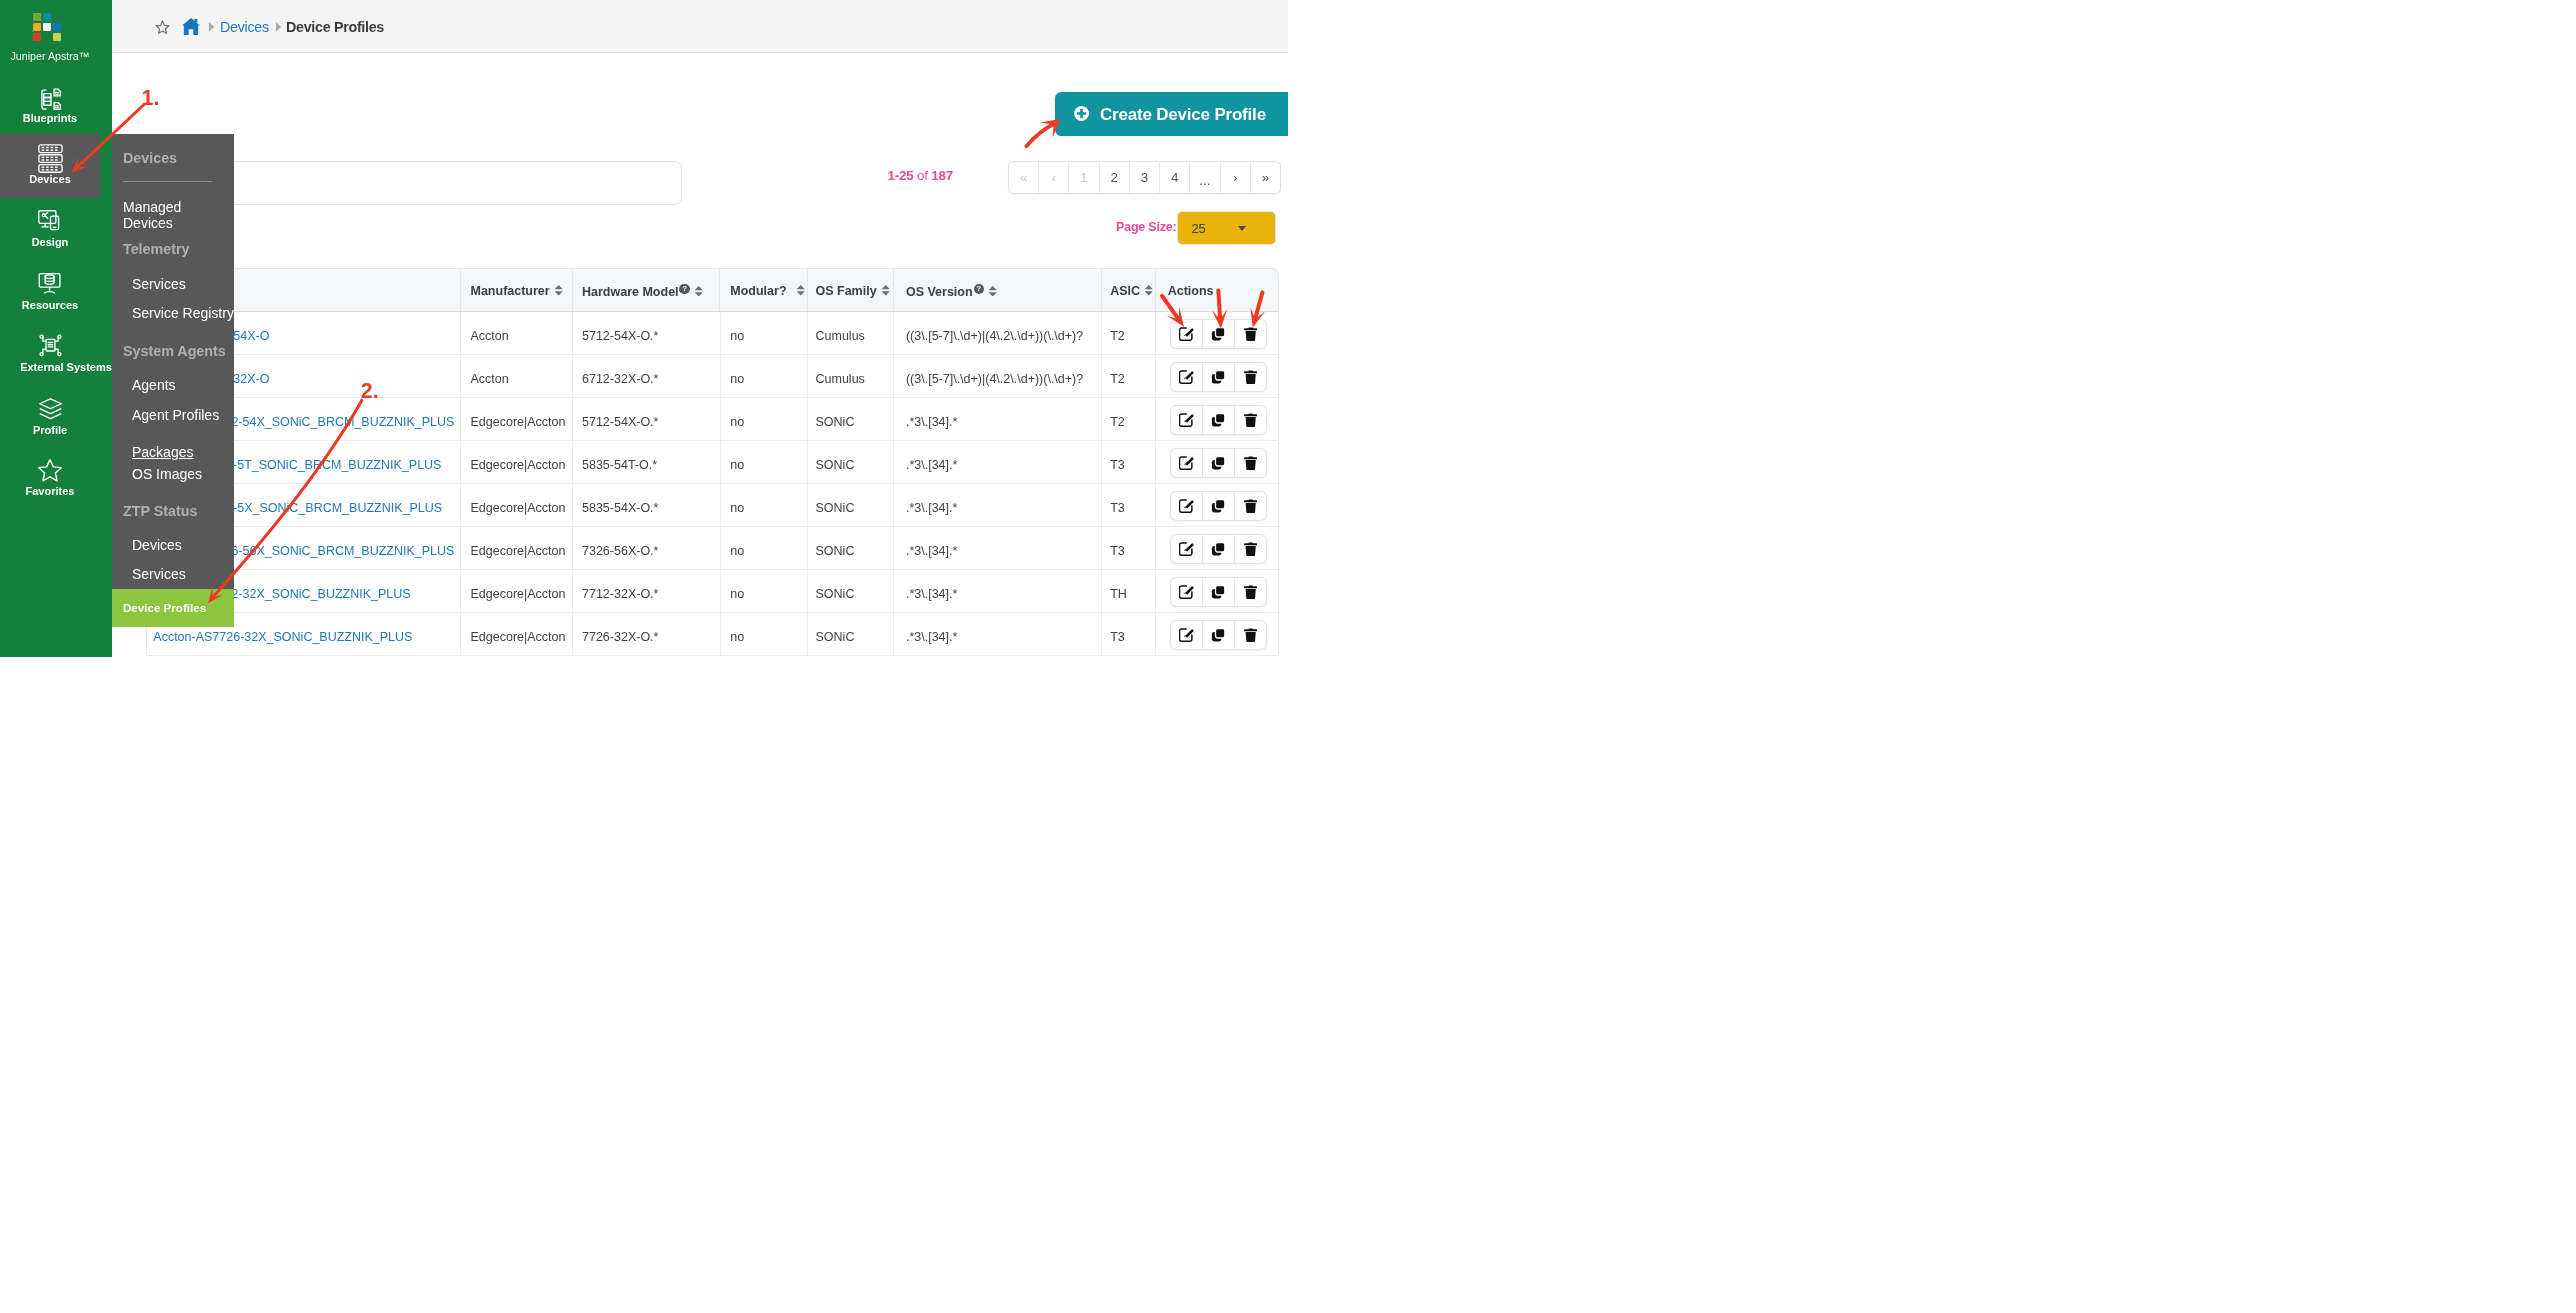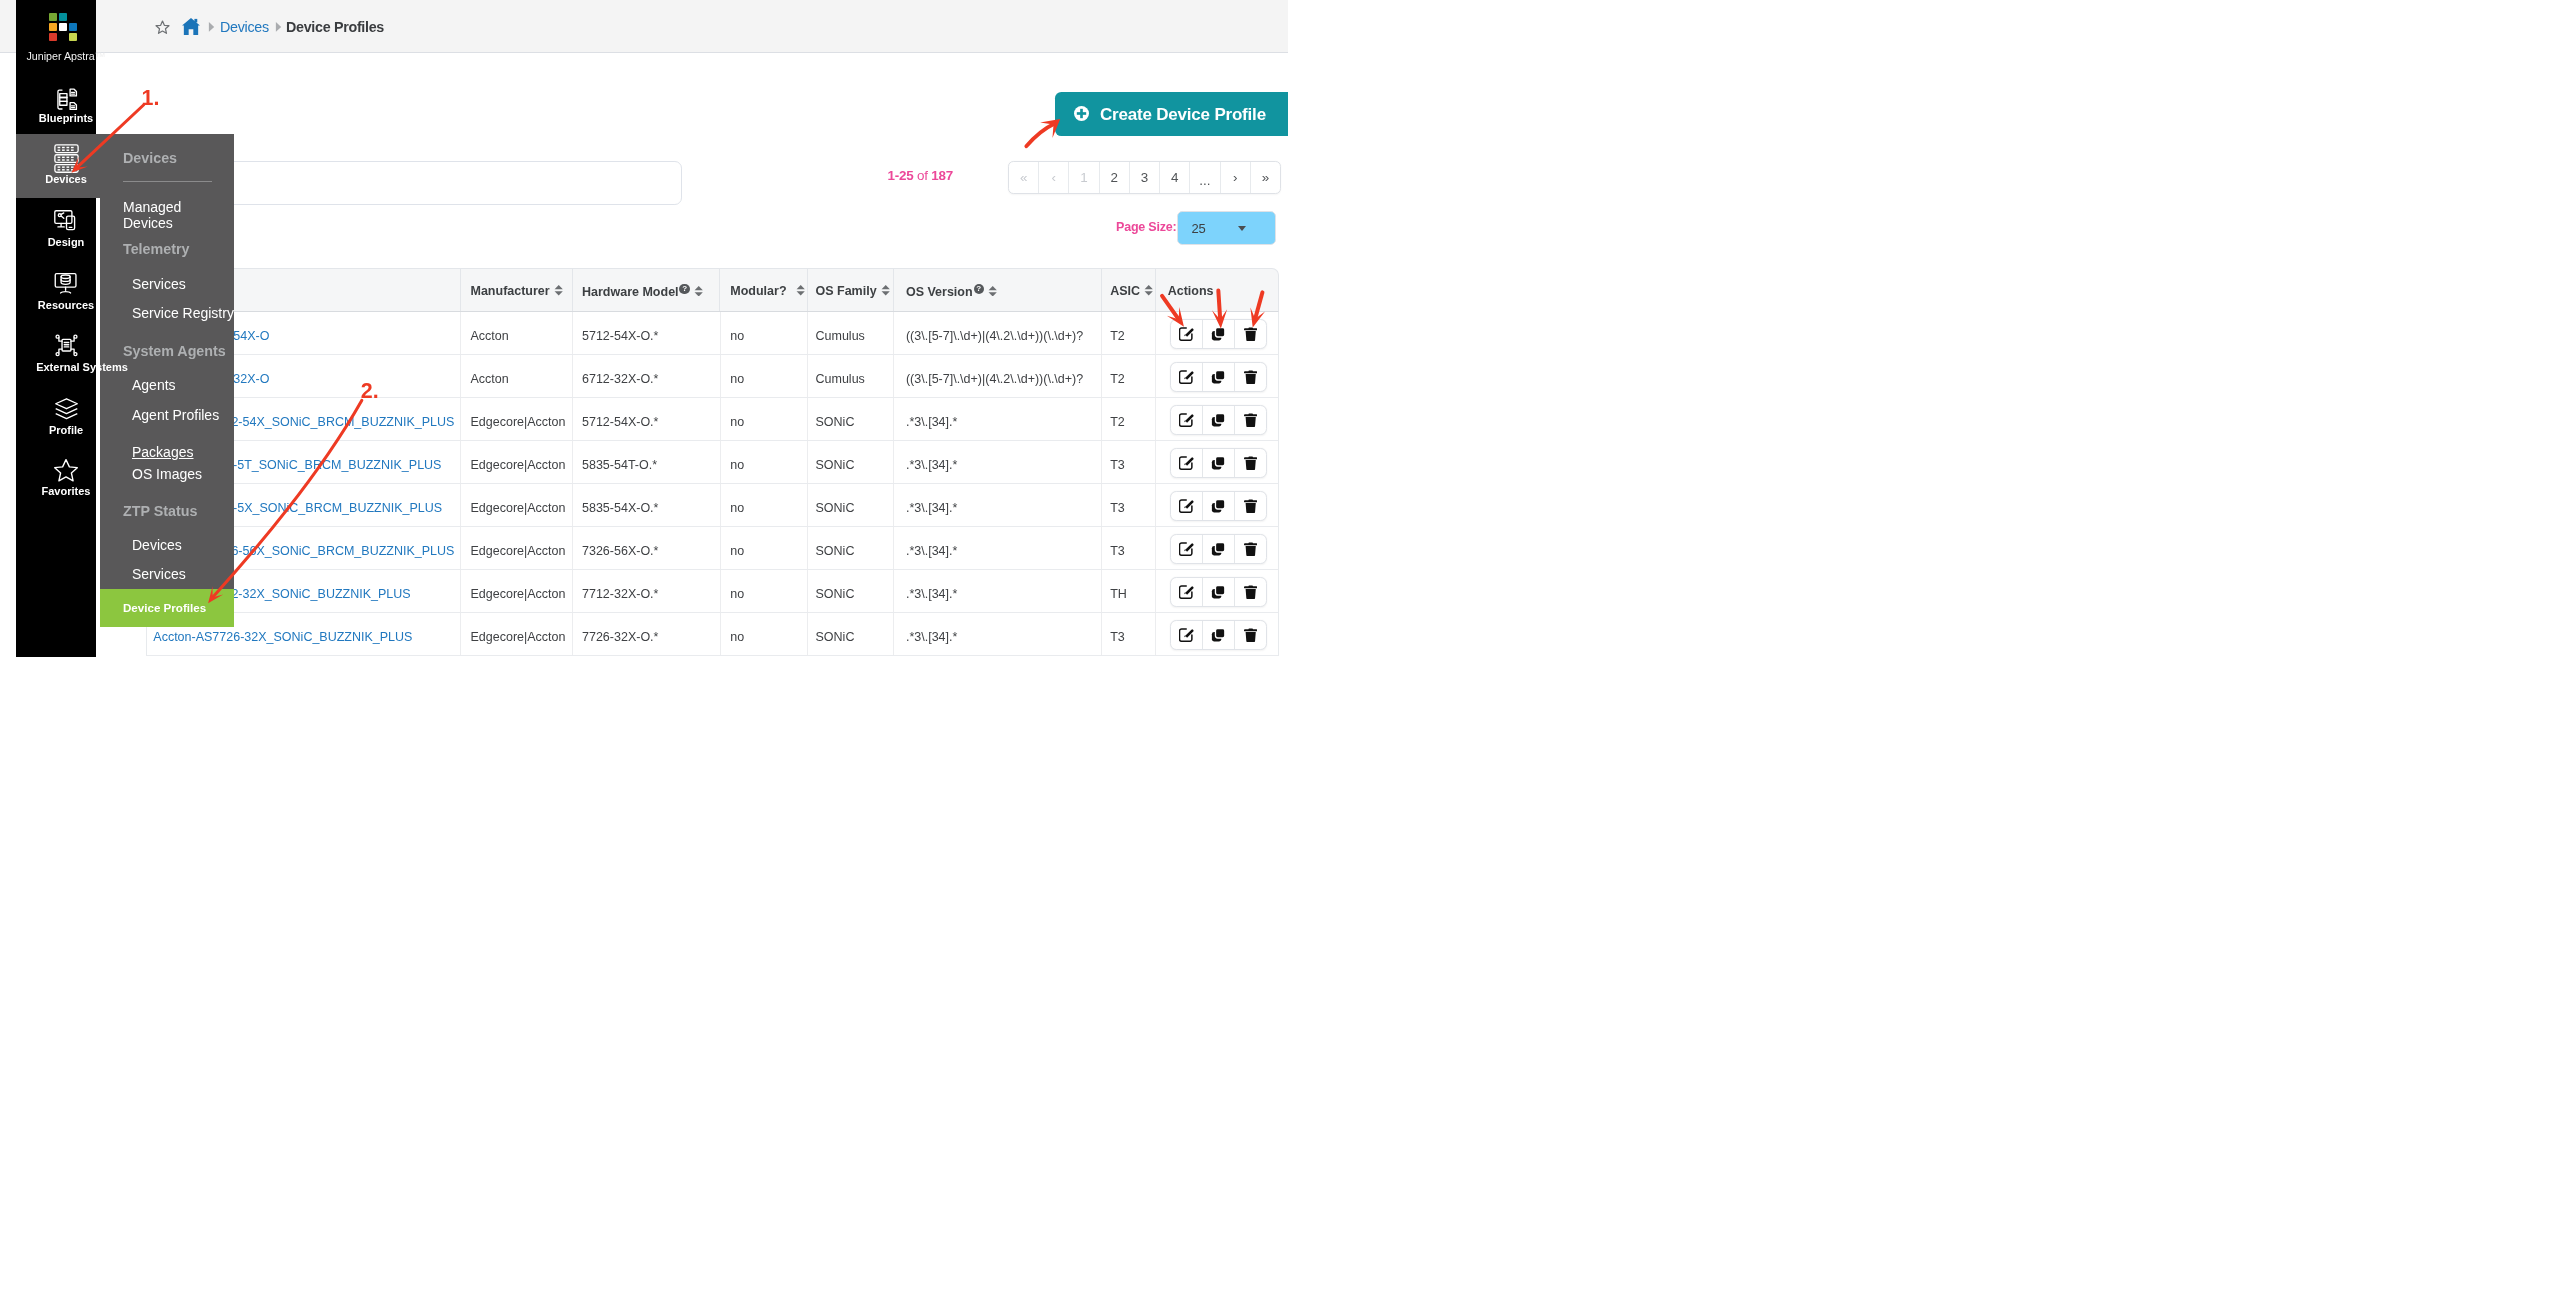--- a/index.html
+++ b/index.html
@@ -5,21 +5,21 @@
 * { margin:0; padding:0; box-sizing:border-box; }
 html,body { width:1288px; height:657px; overflow:hidden; background:#fff;
   font-family:"Liberation Sans", sans-serif; position:relative; }
 .abs { position:absolute; }
 
 
 #topbar { left:0; top:0; width:1288px; height:53px; background:#f4f4f4;
   border-bottom:0.9px solid #dcdfe4; z-index:5; }
 
 
-#sidebar { left:16px; top:0; width:80px; height:657px; background:#000000; z-index:20; }
+#sidebar { left:0; top:0; width:112px; height:657px; background:#15803d; z-index:20; }
 #sidebar .sel { position:absolute; left:0; top:134px; width:100px; height:64px; background:#595859; }
 .sbitem { position:absolute; left:0; width:100px; text-align:center; color:#fff;
   font-size:11px; font-weight:bold; white-space:nowrap; }
 .sbitem svg { display:block; margin:0 auto 3.6px auto; }
 #logo { position:absolute; left:33px; top:13.4px; width:30px; height:29px; }
 #logo div { position:absolute; width:8px; height:8px; border-radius:0.9px; }
 #logotxt { position:absolute; left:0; top:50px; width:100px; text-align:center;
   color:#f1f1f1; font-size:10.7px; }
 
 
@@ -45,21 +45,21 @@
 #pager { left:1008px; top:161px; width:273px; height:33px; background:#fff;
   border:0.9px solid #dfe2e7; border-radius:5.4px; display:flex; z-index:6;
   box-shadow:0 0.9px 1.8px rgba(0,0,0,0.04); }
 #pager div { flex:1; border-right:0.9px solid #e7eaed; display:flex; align-items:center;
   justify-content:center; font-size:13.4px; color:#515457; }
 #pager div:last-child { border-right:none; }
 #pager .dis { color:#c8cbd0; }
 
 
 #pslabel { left:1116px; top:220px; font-size:12.5px; font-weight:bold; color:#ec4899; z-index:6; letter-spacing:-0.2px; }
-#psdd { left:1177px; top:211px; width:99px; height:34px; background:#7dd3fc;
+#psdd { left:1177px; top:211px; width:99px; height:34px; background:#eab308;
   border:0.9px solid #dfe2e7; border-radius:5.4px; z-index:6; }
 #psdd span { position:absolute; left:13.4px; top:9.4px; font-size:13px; color:#3d4043; }
 #psdd .caret { position:absolute; right:29.5px; top:14.3px; width:0; height:0;
   border-left:4.5px solid transparent; border-right:4.5px solid transparent;
   border-top:5.4px solid #4a4d50; }
 
 
 #search { left:146px; top:161px; width:536px; height:44px; background:#fff;
   border:0.9px solid #dfe3ea; border-radius:7.1px; z-index:4; }
 

